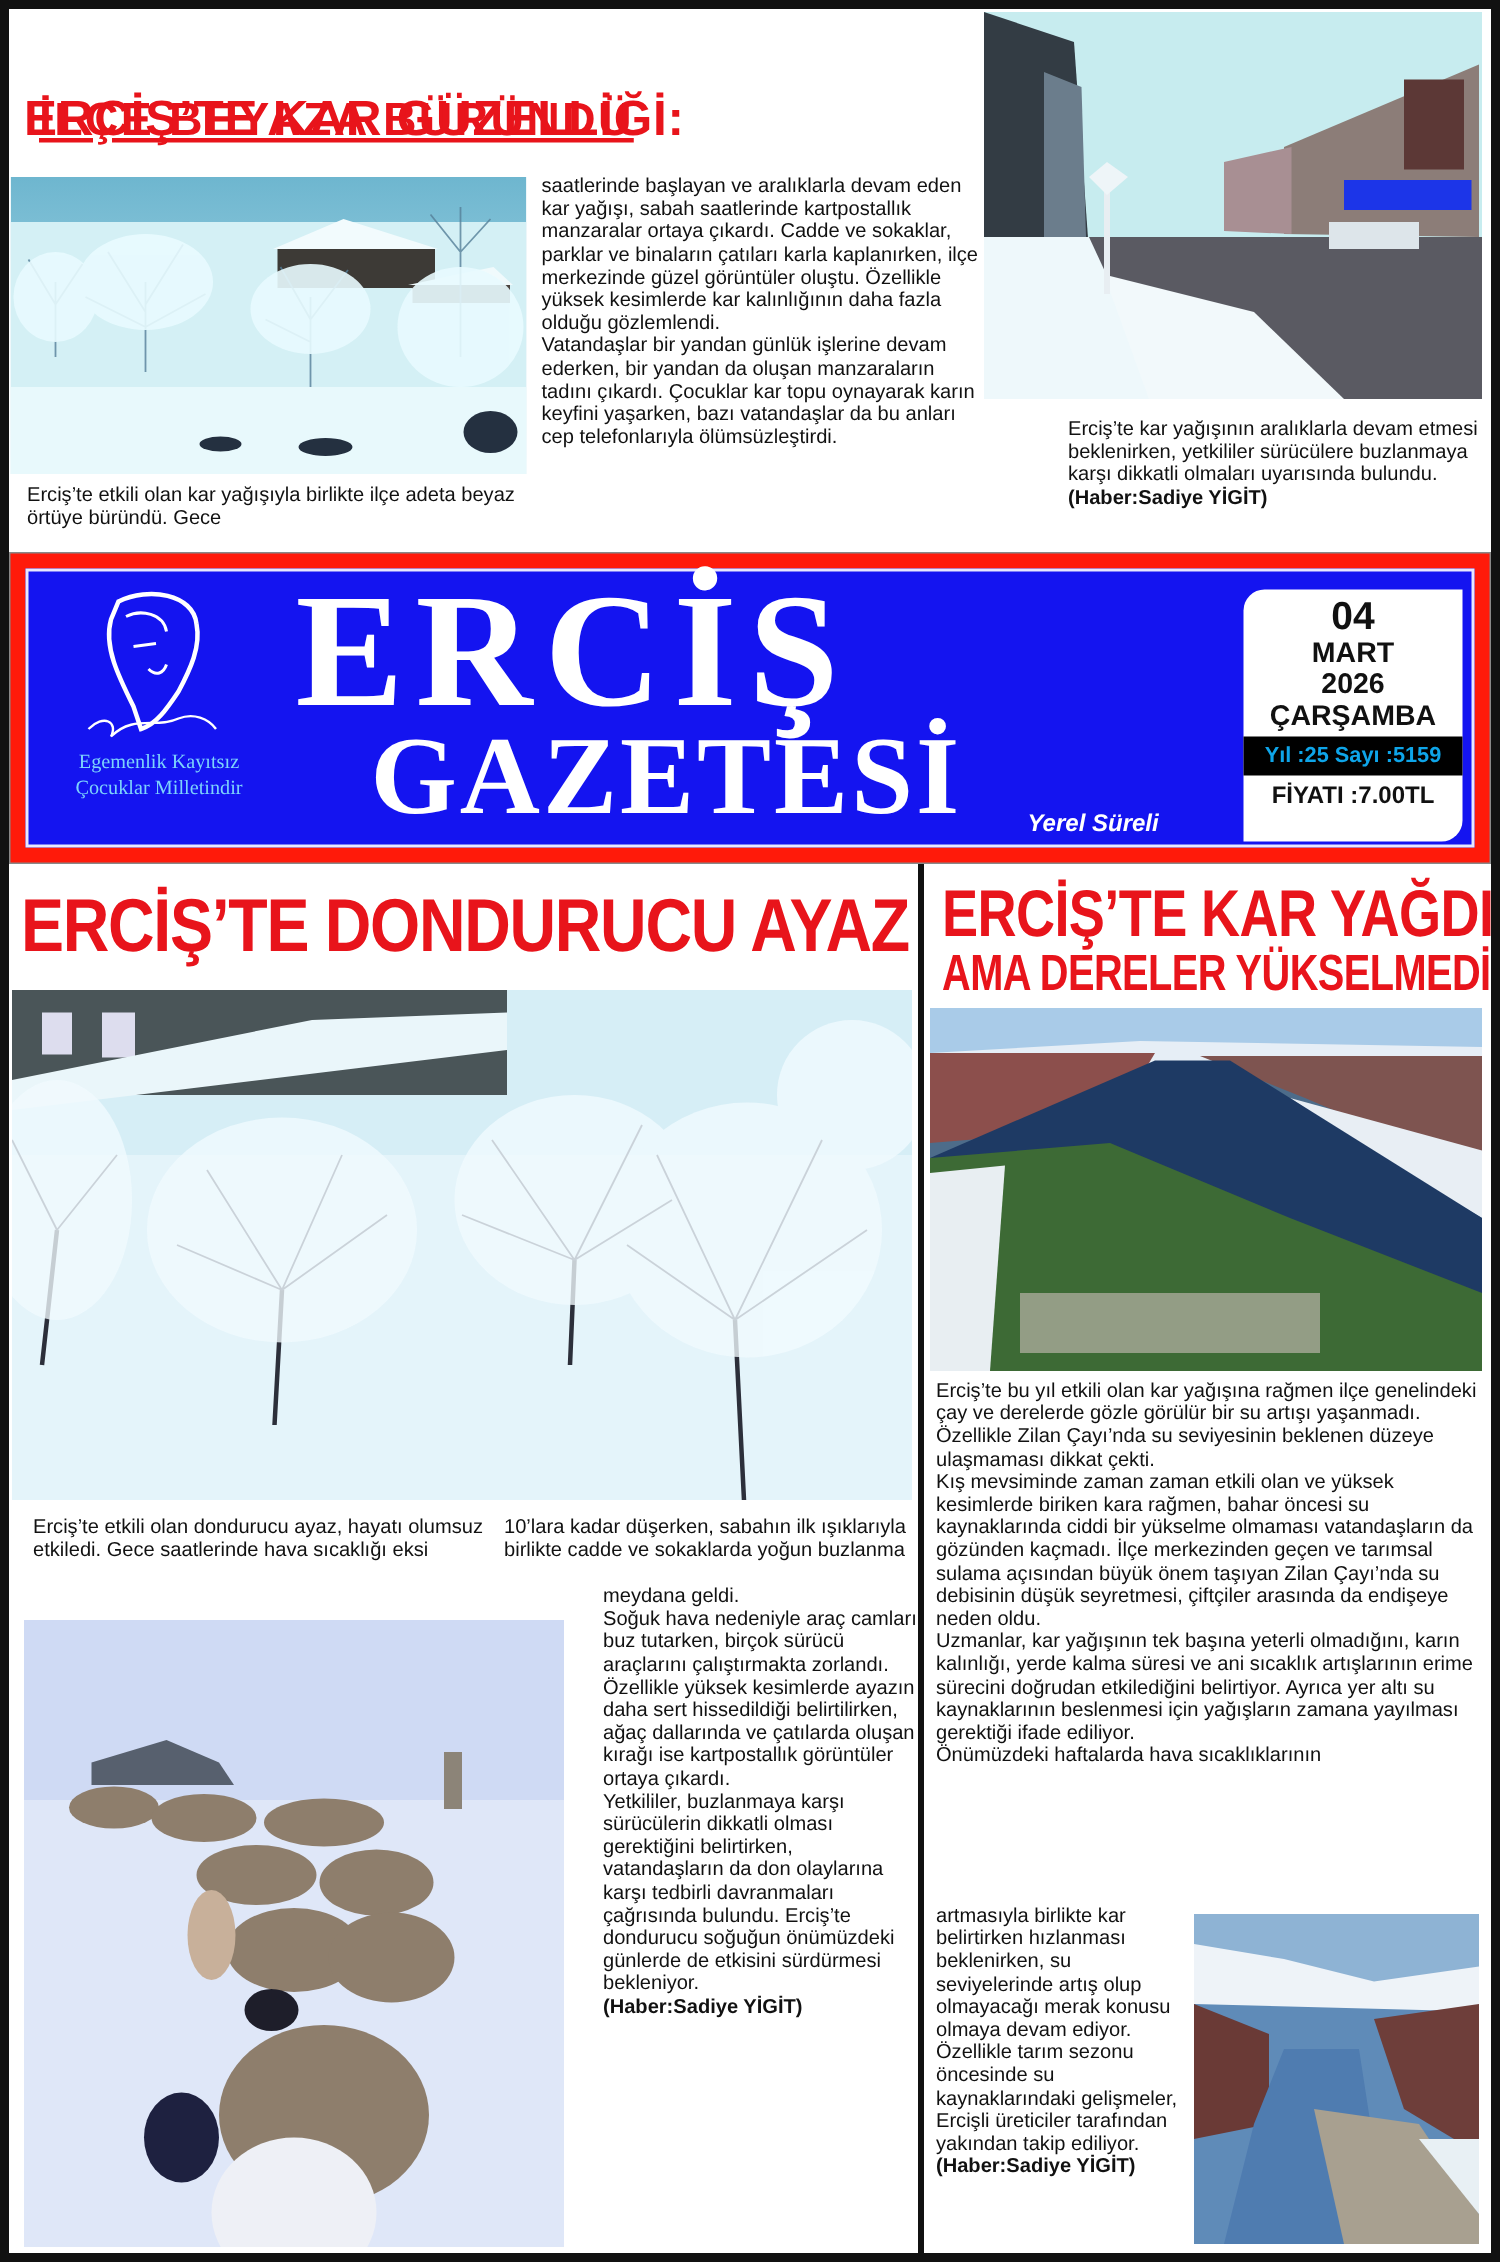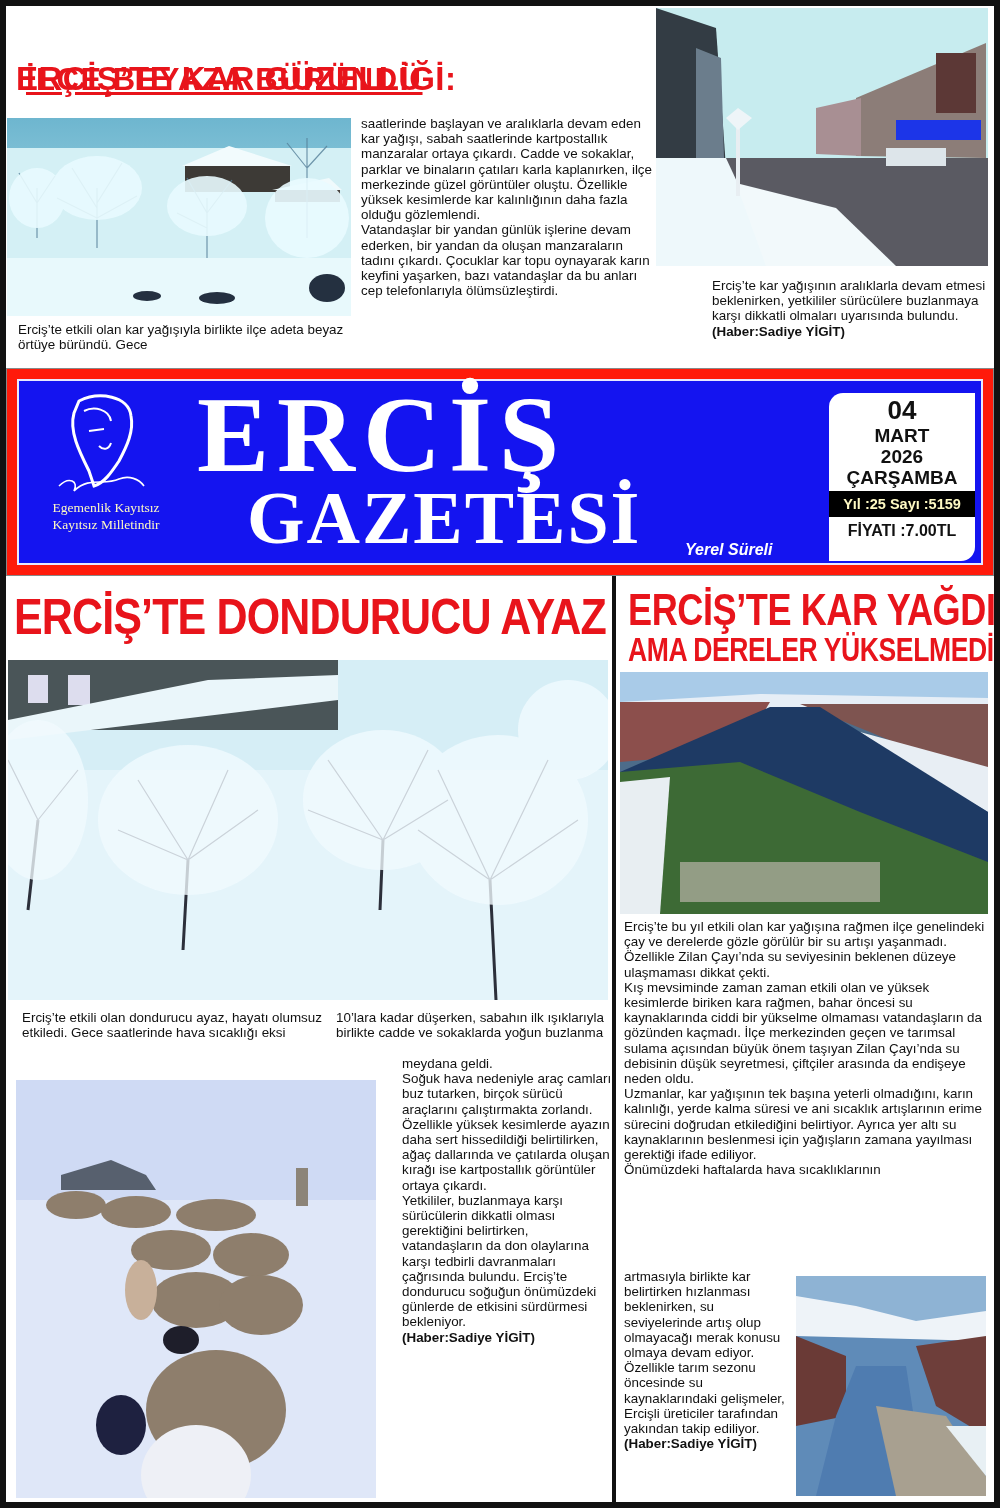--- a/index.html
+++ b/index.html
@@ -16,23 +16,23 @@
   .photo { position: absolute; overflow: hidden; }
 
   
   .masthead-outer { position: absolute; left: 0; top: 362px; width: 988px; height: 208px; background: #ff1a0a; border: 1px solid #888; }
   .masthead-inner { position: absolute; left: 10px; top: 10px; width: 966px; height: 186px; background: #1414f0; border: 2px solid #e8e8ff; }
   .mast-title { position: absolute; color: #fff; font-family: "Liberation Serif", serif; font-weight: bold; line-height: 1; white-space: nowrap; }
   .date-box { position: absolute; left: 810px; top: 12px; width: 146px; height: 168px; background: #fff; border-radius: 14px 0 14px 0; text-align: center; font-family: "Liberation Sans", sans-serif; font-weight: bold; color: #111; }
   .date-box .day { font-size: 26px; line-height: 30px; margin-top: 2px; text-align: center; }
   .date-box .month, .date-box .year { font-size: 19px; line-height: 21px; }
   .date-box .weekday { font-size: 19px; line-height: 22px; }
-  .date-box .issue { background: #000; color: #fef9c3; font-size: 14.5px; line-height: 26px; margin: 2px 0 0 0; }
+  .date-box .issue { background: #000; color: #0ea5e9; font-size: 14.5px; line-height: 26px; margin: 2px 0 0 0; }
   .date-box .price { font-size: 16px; line-height: 28px; }
-  .motto { position: absolute; left: 12px; top: 118px; width: 150px; color: #fef9c3; font-family: "Liberation Serif", serif; font-size: 13.5px; line-height: 17px; text-align: center; }
+  .motto { position: absolute; left: 12px; top: 118px; width: 150px; color: #7dd3fc; font-family: "Liberation Serif", serif; font-size: 13.5px; line-height: 17px; text-align: center; }
   .yerel { position: absolute; left: 666px; top: 160px; color: #fff; font-style: italic; font-weight: bold; font-size: 16px; font-family: "Liberation Sans", sans-serif; }
 
   .col-divider { position: absolute; background: #111; }
 </style>
 </head>
 <body>
 
 <div class="page">
 
   <div class="abs headline" style="left:10px;top:12px;font-size:33px;letter-spacing:0.5px;margin-top:44px;">ERCİŞ’TE KAR GÜZELLİĞİ:</div>
@@ -107,21 +107,21 @@
 
       <div class="abs" style="left:30px;top:10px;width:110px;height:110px;">
         <svg width="110" height="110" viewBox="0 0 110 110">
           <path d="M30,10 C50,0 80,5 82,25 C85,40 78,55 70,70 C62,82 55,92 45,95 L40,80 C30,60 20,40 25,22 Z" fill="none" stroke="#fff" stroke-width="3"></path>
           <path d="M35,20 C45,15 60,18 62,30 M40,40 L55,38 M50,55 C55,60 60,58 62,52" stroke="#fff" stroke-width="2" fill="none"></path>
           <path d="M10,95 C20,85 30,90 25,100 C40,85 55,95 70,88 C80,84 90,88 95,95" stroke="#fff" stroke-width="1.6" fill="none"></path>
         </svg>
       </div>
       <div class="motto">
         <div>Egemenlik Kayıtsız</div>
-        <div>Kayıtsız Milletindir</div>
+        <div>Çocuklar Milletindir</div>
       </div>
       <div class="mast-title" style="left:178px;top:0px;font-size:108px;letter-spacing:8px;">ERCİŞ</div>
       <div class="mast-title" style="left:208px;top:100px;font-size:74px;letter-spacing:2px;margin-left:20px;">GAZETESİ</div>
       <div class="yerel">Yerel Süreli</div>
 
       <div class="date-box">
         <div class="day">04</div>
         <div class="month">MART</div>
         <div class="year">2026</div>
         <div class="weekday">ÇARŞAMBA</div>

